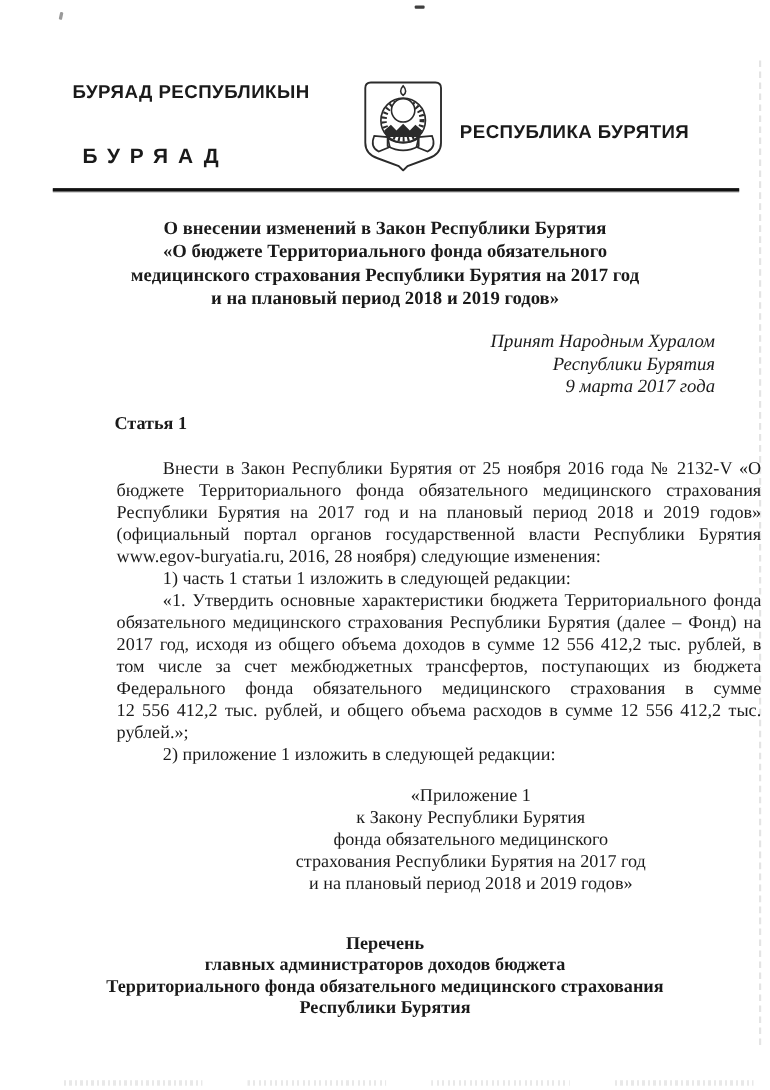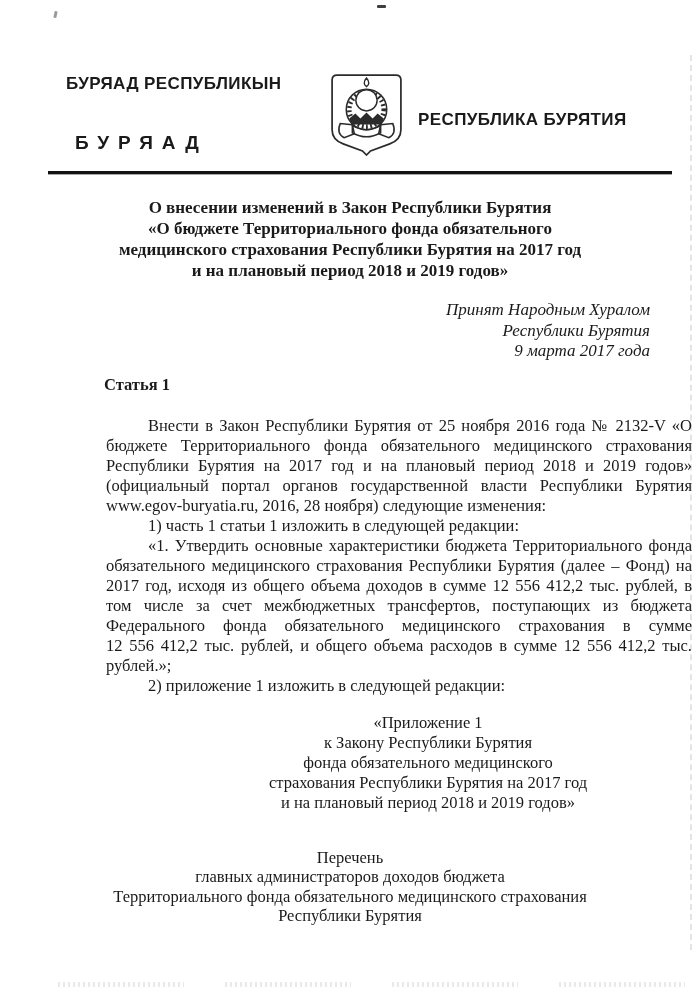--- a/index.html
+++ b/index.html
@@ -42,21 +42,21 @@
   .body-text{position:absolute;top:416px;left:62px;width:586px;
     font-size:16.5px;line-height:20px;text-align:justify;margin-left:44px;}
   .body-text p{margin:0;text-indent:42px;}
 
   
   .appendix{position:absolute;top:713px;right:66px;width:412px;text-align:center;
     font-size:16.5px;line-height:20px;}
 
   
   .list-heading{position:absolute;top:848px;left:50px;width:600px;text-align:center;
-    font-weight:normal;font-size:16.5px;line-height:19.4px;}
+    font-weight:bold;font-size:16.5px;line-height:19.4px;}
 </style>
 </head>
 <body>
 
 <div class="page">
 
   <div class="artifact-dash"></div>
   <div class="artifact-tick"></div>
   <div class="artifact-right-edge"></div>
   <div class="wm-band wm-1"></div>

